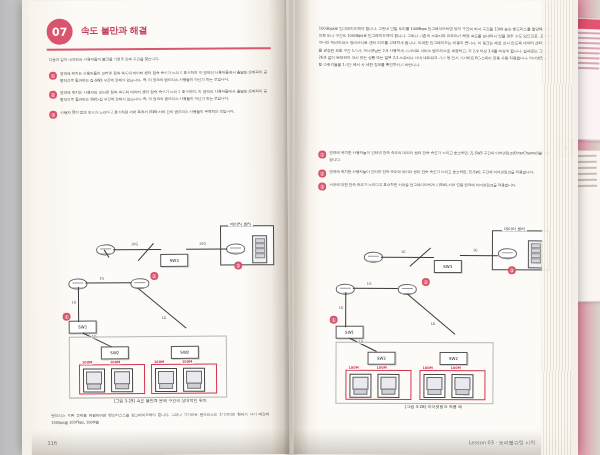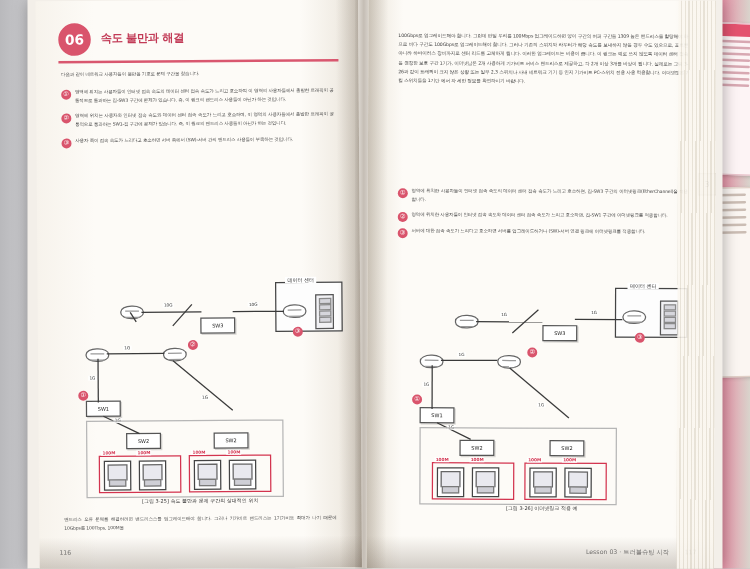--- a/index.html
+++ b/index.html
@@ -138,21 +138,21 @@
   <div class="ln"></div>
   <div class="ln"></div>
   <div class="ln"></div>
 </div>
 
 <div class="book">
 
   <div class="page page-left">
 
     <div class="chap">
-      <div class="badge">06</div>
+      <div class="badge">07</div>
       <div class="ttl">속도 불만과 해결</div>
     </div>
 
     <div style="position:absolute;left:20px;top:56px;width:218px;" class="txt">다음과 같이 네트워크 사용자들이 불만을 기호로 문제 구간을 찾습니다.</div>
 
     <div style="position:absolute;left:20px;top:70px;width:218px;">
       <div class="bullet">
         <div class="dot">①</div>
         <div class="btxt">영역에 위치는 사용자들이 인터넷 접속 속도의 데이터 센터 접속 속도가 느리고 호소하며 이 영역의 사용자들에서 출발한 트래픽이 공통적으로 통과하는 집-SW3 구간에 문제가 있습니다. 즉, 이 링크의 밴드리스 사용들이 아닌가 하는 것입니다.</div>
       </div>

